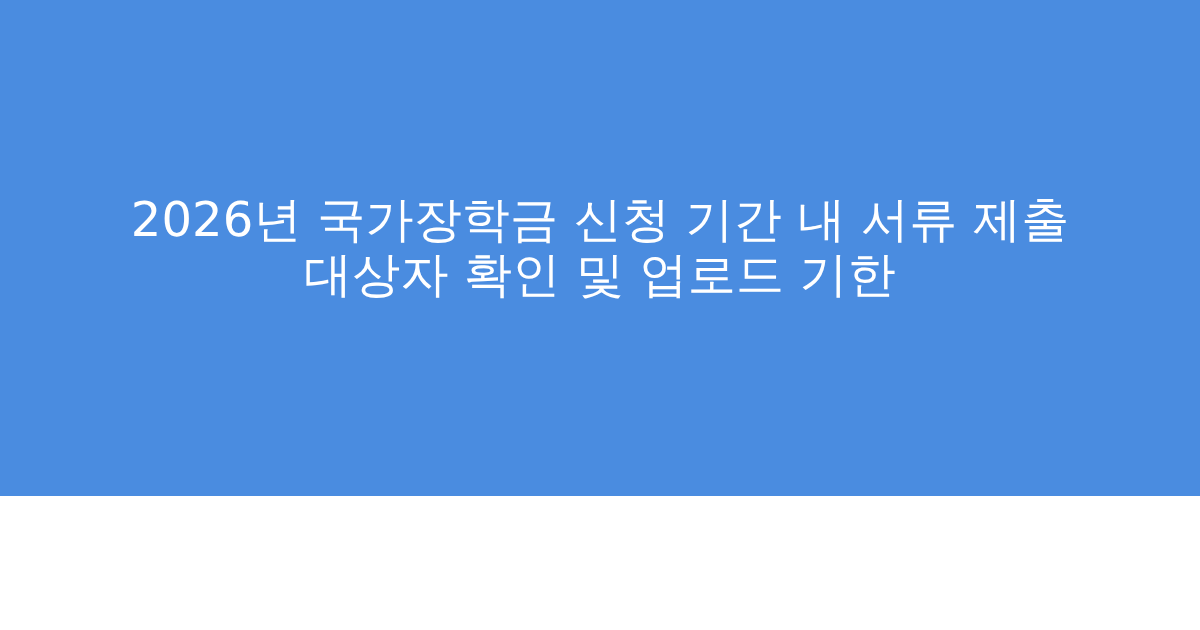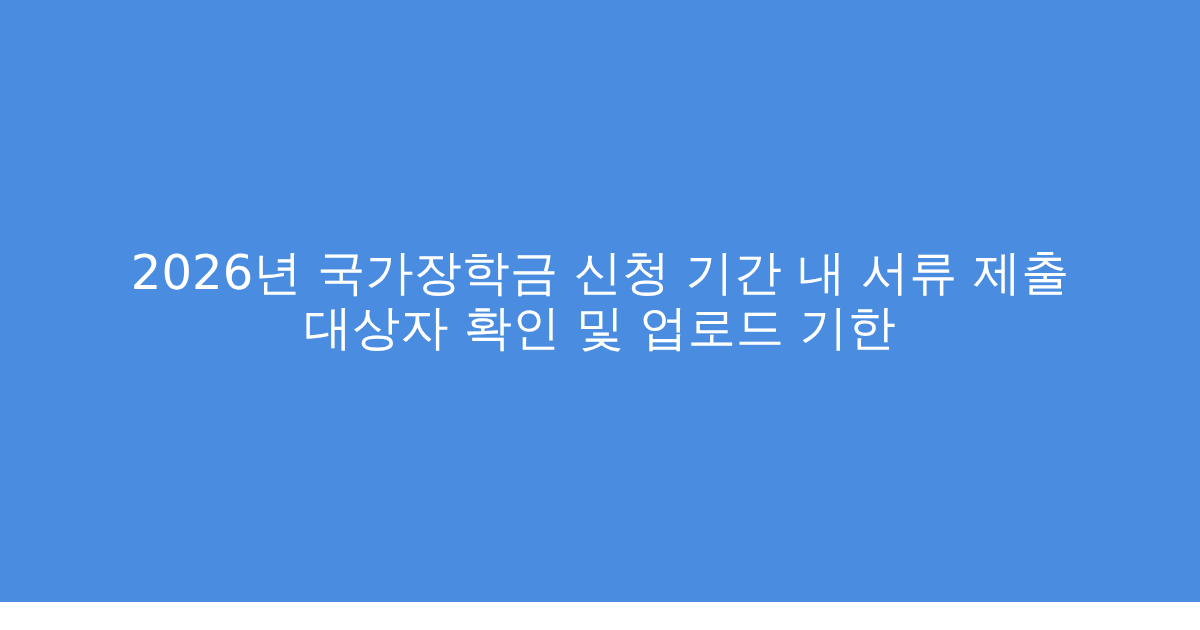--- a/index.html
+++ b/index.html
@@ -11,21 +11,21 @@
   body {
     width: 1200px;
     height: 630px;
     overflow: hidden;
     font-family: "DejaVu Sans", "Liberation Sans", sans-serif;
   }
 
   .card {
     box-sizing: border-box;
     width: 1200px;
-    height: 602px;
+    height: 496px;
     background-color: #4a8ce0;
     display: flex;
     align-items: center;
     justify-content: center;
     padding: 0 48px;
   }
 
   .card-inner {
     width: 100%;
     display: flex;

